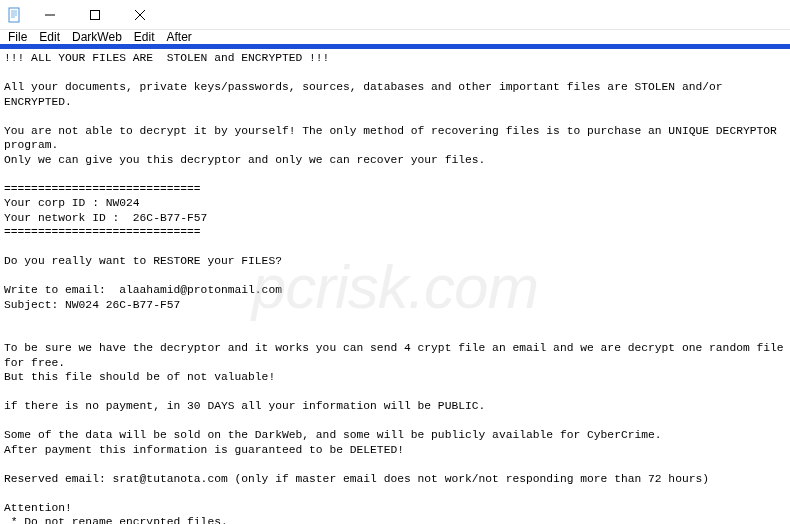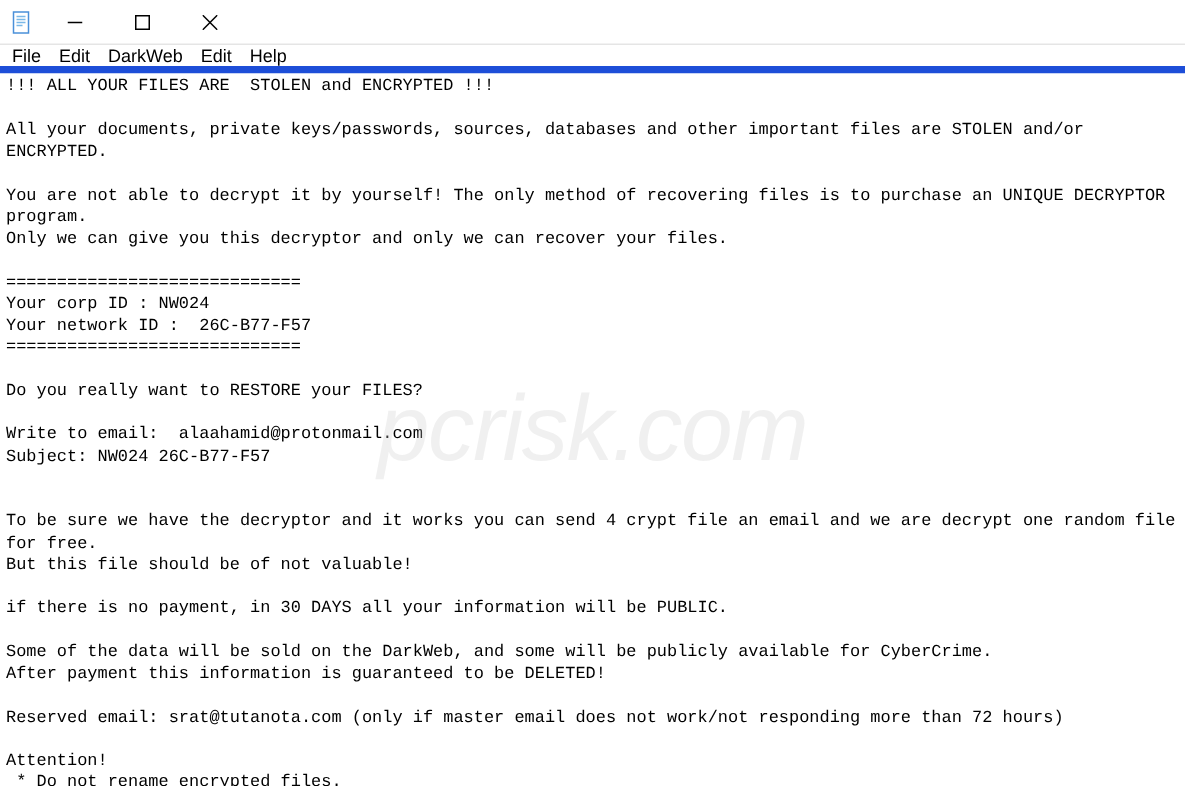--- a/index.html
+++ b/index.html
@@ -126,21 +126,21 @@
       </svg>
     </button>
   </div>
 </div>
 
 <div class="menubar">
   <span class="menu-item">File</span>
   <span class="menu-item">Edit</span>
   <span class="menu-item">DarkWeb</span>
   <span class="menu-item">Edit</span>
-  <span class="menu-item">Help</span>
+  <span class="menu-item">After</span>
 </div>
 
 <div class="content"><div class="watermark"><span class="pc">pc</span><span>risk.com</span></div><span>!!! ALL YOUR FILES ARE  STOLEN and ENCRYPTED !!!
 
 All your documents, private keys/passwords, sources, databases and other important files are STOLEN and/or ENCRYPTED.
 
 You are not able to decrypt it by yourself! The only method of recovering files is to purchase an UNIQUE DECRYPTOR program.
 Only we can give you this decryptor and only we can recover your files.
 
 =============================

